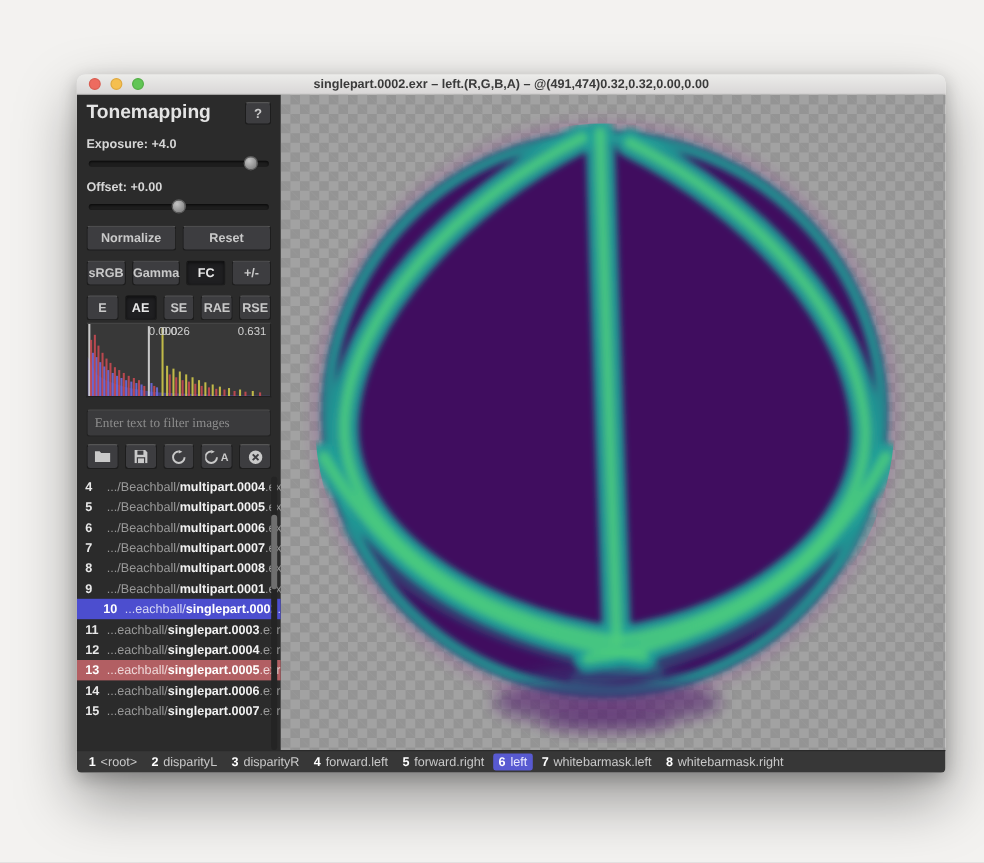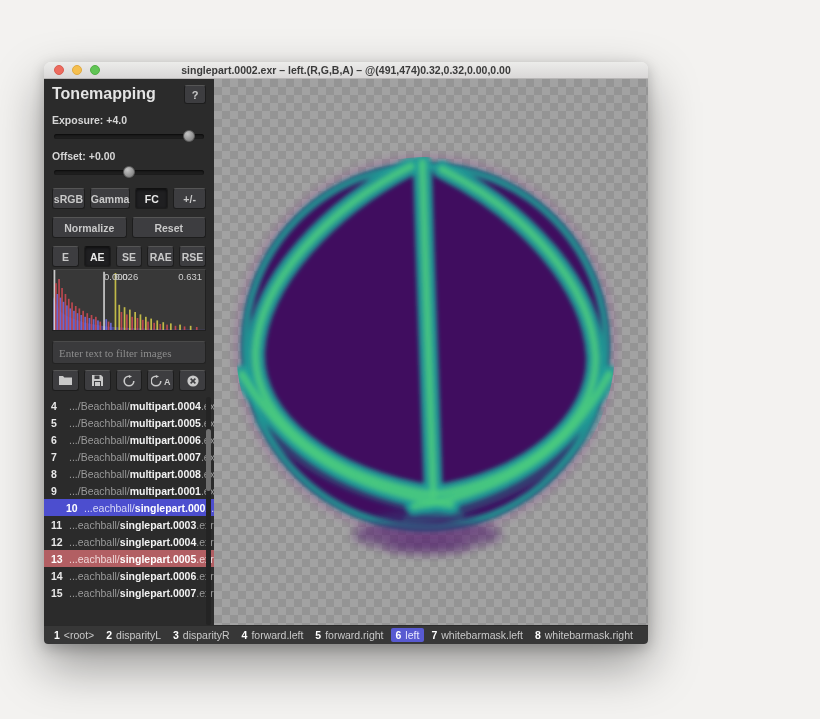--- a/index.html
+++ b/index.html
@@ -1,20 +1,20 @@
 <!DOCTYPE html>
 <html><head>
 <meta charset="utf-8">
 <style>
   * { margin:0; padding:0; box-sizing:border-box; }
   html,body { width:820px; height:719px; }
   body { background:#f3f2f0; font-family:"Liberation Sans", sans-serif; position:relative; overflow:hidden; }
 
   
-  .app-window { position:absolute; left:44px; top:62px; width:604px; height:582px;
+  .app-window { position:absolute; left:64px; top:62px; width:724px; height:582px;
     border-radius:7px 7px 4px 4px; overflow:hidden;
     box-shadow:0 22px 50px rgba(0,0,0,.38), 0 4px 14px rgba(0,0,0,.22); }
   .titlebar { height:17px; background:linear-gradient(#ececea,#d9d7d7); border-bottom:1px solid #b8b6b6;
     display:flex; align-items:center; position:relative; }
   .lights { display:flex; gap:8px; margin-left:10px; }
   .light { width:10px; height:10px; border-radius:50%; }
   .light.red { background:#ed6b5f; border:1px solid #d95d51; }
   .light.yellow { background:#f5bf4f; border:1px solid #dfa940; }
   .light.green { background:#61c555; border:1px solid #53ae45; }
   .titletext { position:absolute; left:0; right:0; text-align:center; font-size:10.5px; font-weight:bold; color:#3a3a3a; }
@@ -103,31 +103,31 @@
           <div class="track"></div>
           <div class="knob" id="exp-knob" style="left: 90%;"></div>
         </div>
 
         <div class="slider-label">Offset: +0.00</div>
         <div class="slider">
           <div class="track"></div>
           <div class="knob" id="off-knob" style="left: 50%;"></div>
         </div>
 
+        <div class="btnrow">
+          <div class="btn">Normalize</div>
+          <div class="btn">Reset</div>
+        </div>
+
         <div class="btnrow" id="tonemap-row">
             <div class="btn">sRGB</div>
             <div class="btn">Gamma</div>
             <div class="btn active">FC</div>
             <div class="btn">+/-</div>
           </div>
-
-        <div class="btnrow">
-          <div class="btn">Normalize</div>
-          <div class="btn">Reset</div>
-        </div>
         <div class="btnrow" id="metric-row">
             <div class="btn">E</div>
             <div class="btn active">AE</div>
             <div class="btn">SE</div>
             <div class="btn">RAE</div>
             <div class="btn">RSE</div>
           </div>
 
 
         <div class="histogram">

